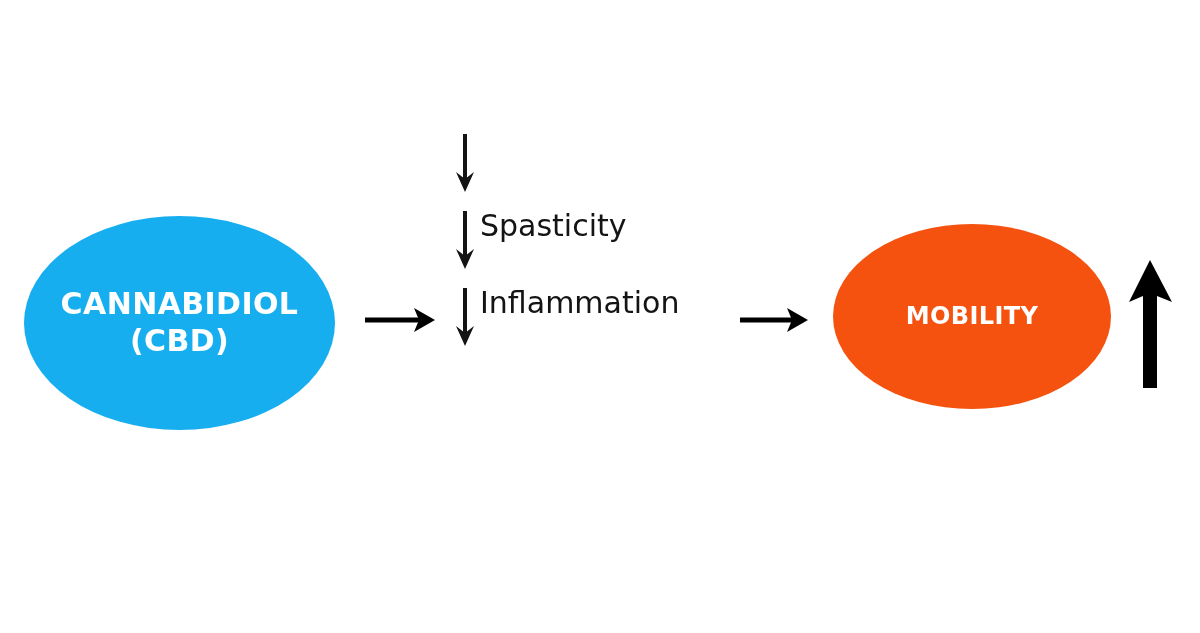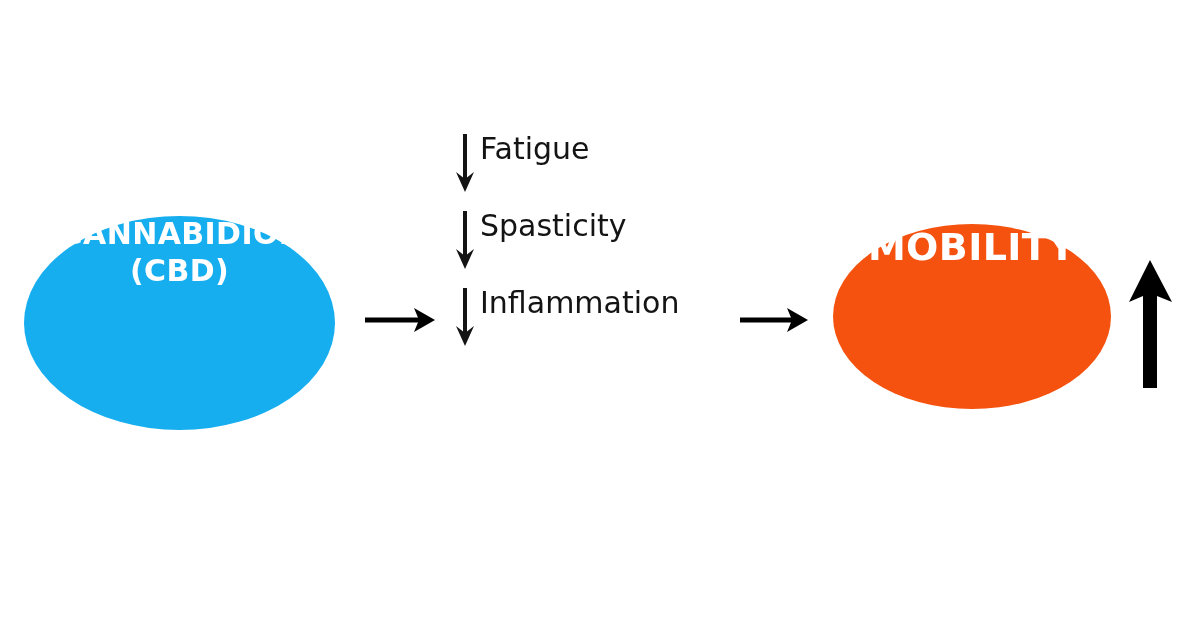--- a/index.html
+++ b/index.html
@@ -16,21 +16,21 @@
     width: 1200px;
     height: 633px;
     background: #ffffff;
     overflow: hidden;
   }
 
   
   .node-ellipse {
     position: absolute;
     display: flex;
-    align-items: flex-start;
+    align-items: center;
     justify-content: center;
     border-radius: 50%;
     text-align: center;
     box-sizing: border-box;
   }
   .node-label {
     color: #ffffff;
     font-family: "DejaVu Sans", sans-serif;
     font-weight: bold;
     letter-spacing: 0.4px;
@@ -50,21 +50,21 @@
   }
 
   #node-mobility {
     left: 833px;
     top: 224px;
     width: 278px;
     height: 185px;
     background: #F4520E;
   }
   #node-mobility .node-label {
-    font-size: 38px;
+    font-size: 24px;
   }
 
   
   .connector-arrow {
     position: absolute;
     height: 36px;
   }
   #connector-left {
     left: 362px;
     top: 302px;
@@ -133,21 +133,20 @@
 
   <div id="effects-list">
 
     <div class="effect-row">
       <span class="effect-arrow-icon">
         <svg width="28" height="62" viewBox="0 0 28 62" xmlns="http://www.w3.org/2000/svg">
           <line x1="13" y1="2" x2="13" y2="50" stroke="#141414" stroke-width="4"></line>
           <path d="M4 40 L13 60 L22 40 L13 47 Z" fill="#141414"></path>
         </svg>
       </span>
-      <span class="effect-text">Fatigue</span>
     </div>
 
 
     <div class="effect-row">
       <span class="effect-arrow-icon">
         <svg width="28" height="62" viewBox="0 0 28 62" xmlns="http://www.w3.org/2000/svg">
           <line x1="13" y1="2" x2="13" y2="50" stroke="#141414" stroke-width="4"></line>
           <path d="M4 40 L13 60 L22 40 L13 47 Z" fill="#141414"></path>
         </svg>
       </span>

